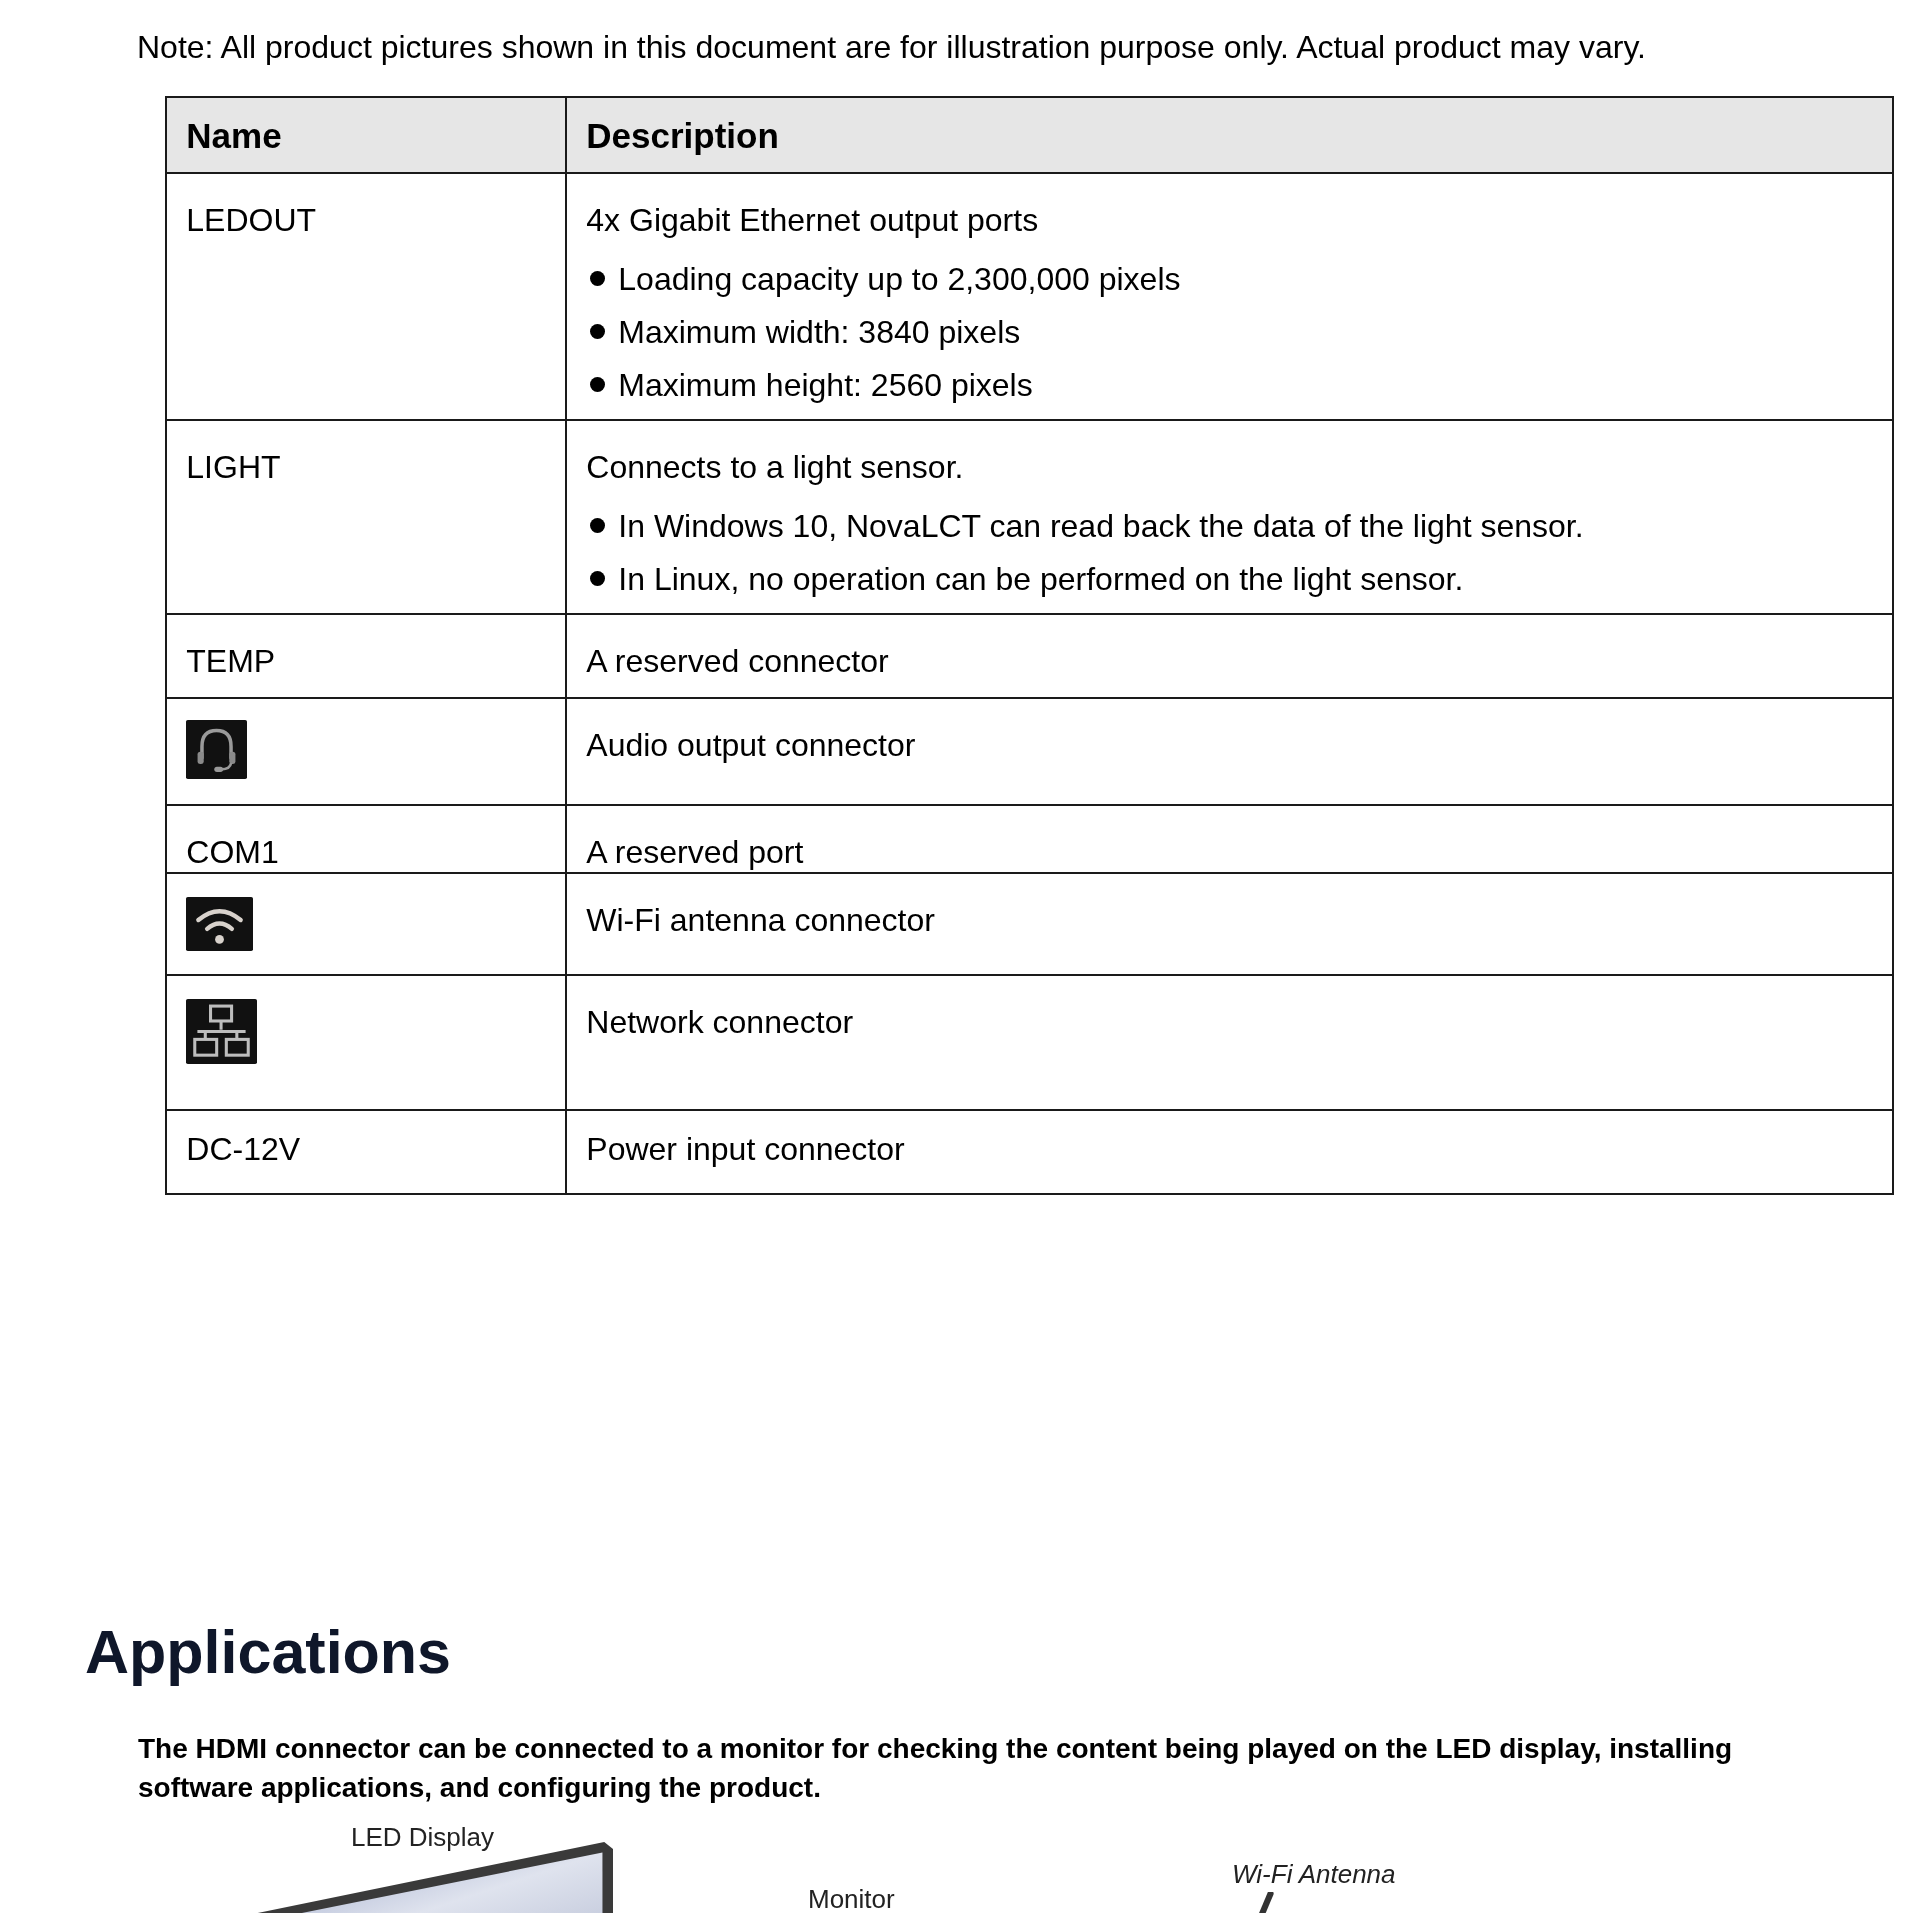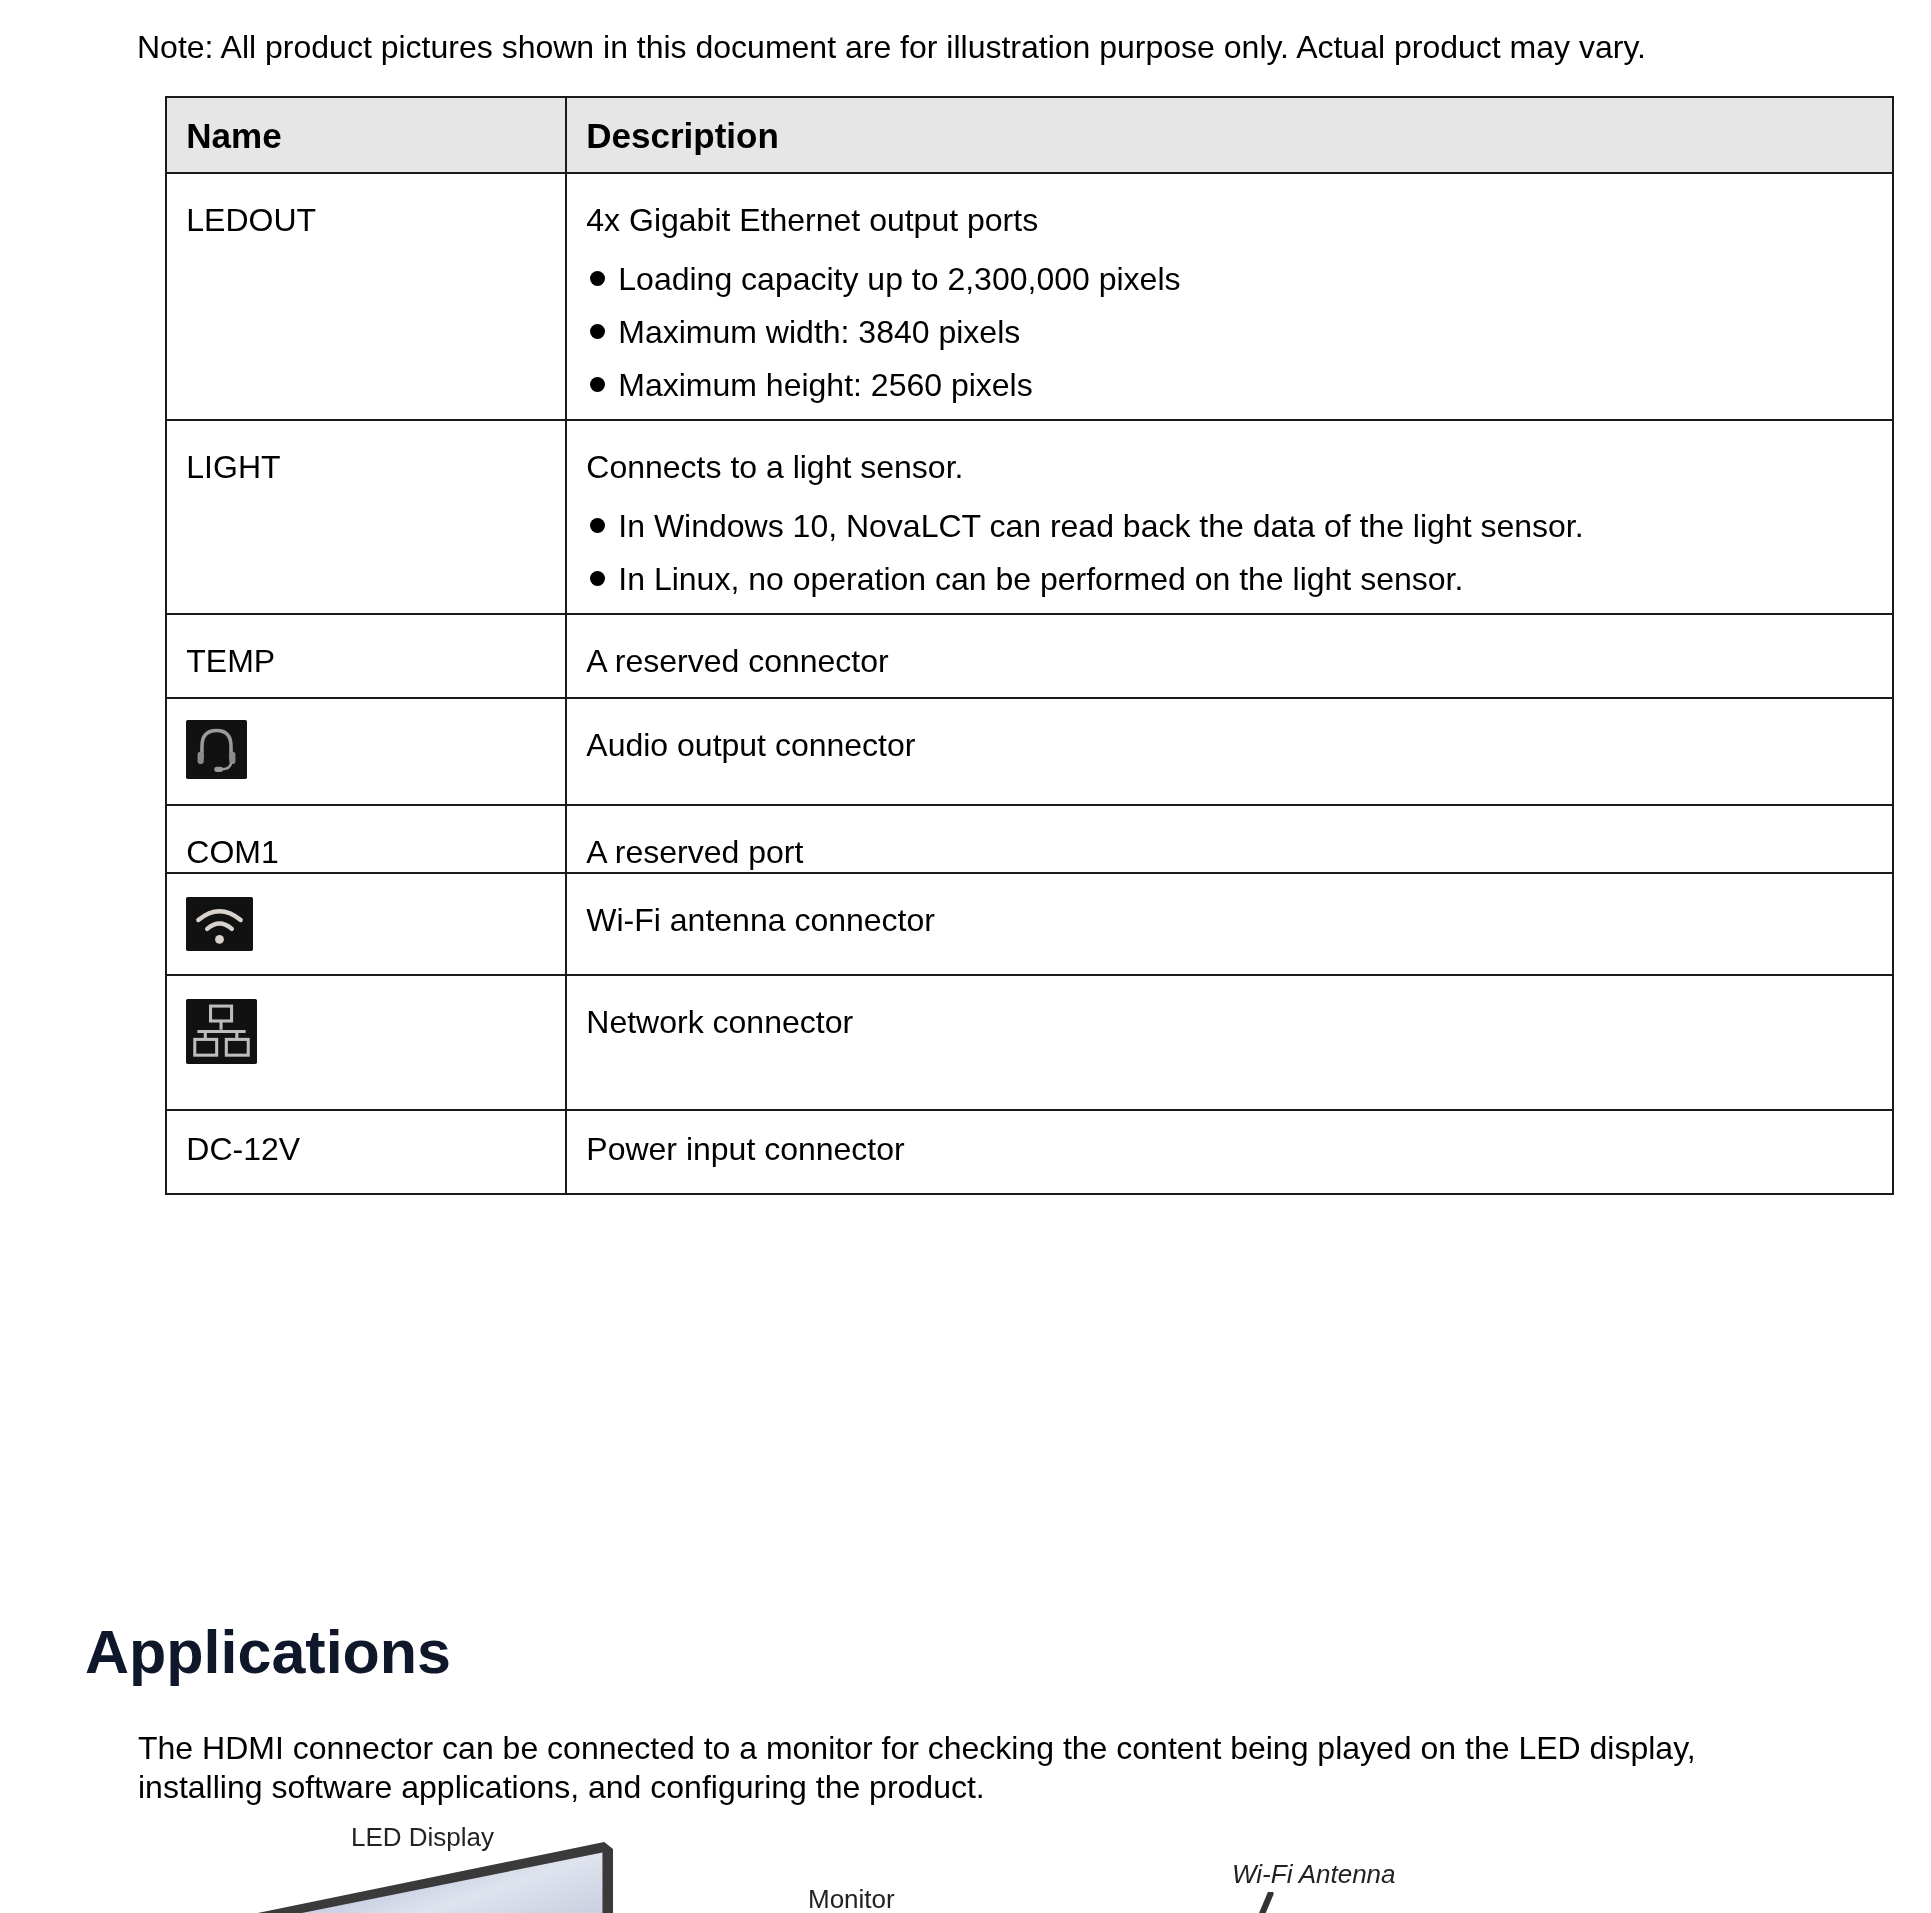--- a/index.html
+++ b/index.html
@@ -36,21 +36,21 @@
   }
   .icon-box {
     display: inline-block; background: #111; border-radius: 1.8px; position: relative;
   }
   .heading {
     position: absolute; left: 85px; top: 1615px; color: #0f172a;
     font-weight: bold; font-size: 61px; line-height: 74px;
   }
   .para {
     position: absolute; left: 138px; top: 1729px; width: 1650px;
-    font-size: 32px; line-height: 39px;
+    font-size: 28px; line-height: 39px; font-weight: bold;
   }
   .fig-label {
     position: absolute; font-size: 26px; color: #222; white-space: nowrap;
   }
   .led-frame {
     position: absolute; left: 253px; top: 1842px; width: 360px; height: 123px;
   }
   .antenna {
     position: absolute; left: 1246px; top: 1892px; width: 35px; height: 35px;
   }

